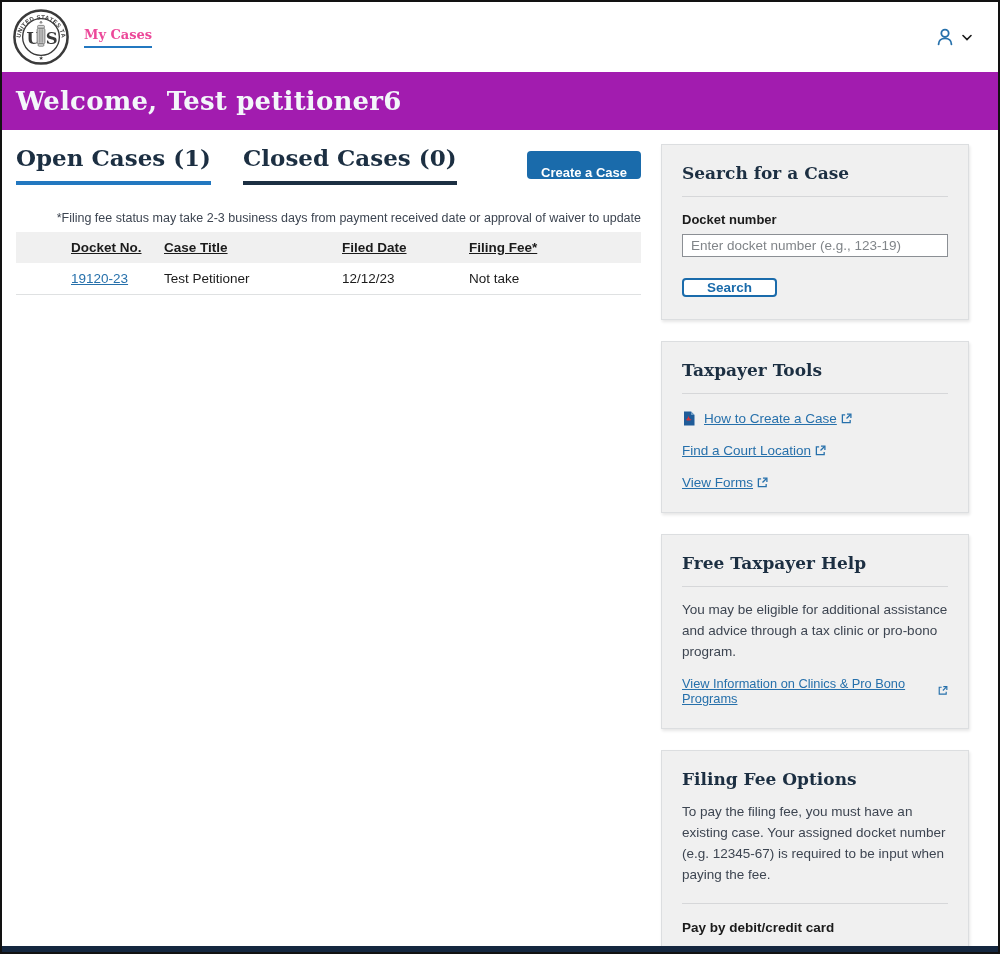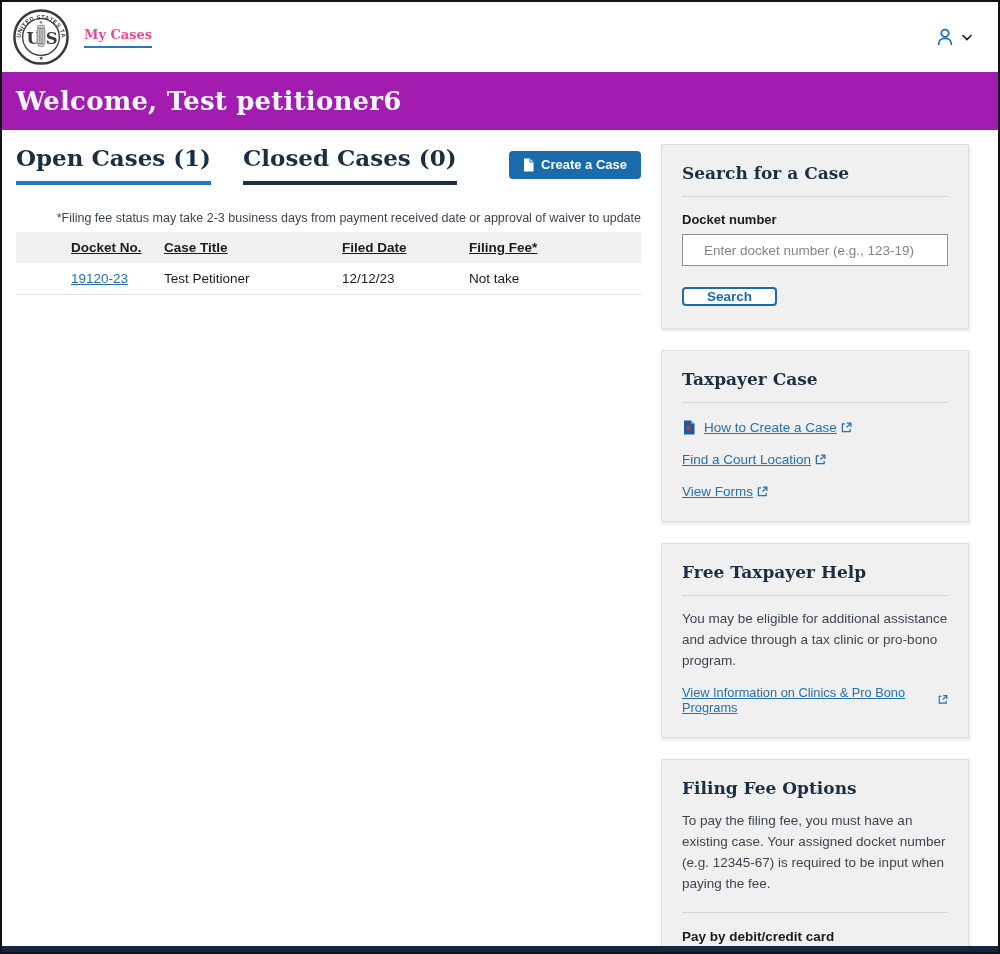--- a/index.html
+++ b/index.html
@@ -26,38 +26,38 @@
   .col-right { flex:0 0 308px; }
   
   .tabs-row { display:flex; align-items:center; }
   .tabs { display:flex; gap:32px; }
   .tab { font-family:"DejaVu Serif", serif; font-size:23px; font-weight:600; color:#1c2f42;
     padding-bottom:10px; border-bottom:4px solid transparent; cursor:pointer; white-space:nowrap; }
   .tab.active { border-bottom-color:#2378c0; }
   .tab.inactive { border-bottom-color:#1c2f42; }
   .create-case-btn { margin-left:auto; background:#1a6bab; color:#fff; border:none; border-radius:4px;
     font-family:"Liberation Sans", sans-serif; font-size:13px; font-weight:700; padding:7px 14px;
-    display:flex; align-items:center; gap:7px; cursor:pointer; height:28px; }
+    display:flex; align-items:center; gap:7px; cursor:pointer; height:28px;flex-direction:column; }
   
   .fee-note { margin-top:26px; text-align:right; font-size:12.5px; color:#3d4551; }
   table.cases { width:100%; border-collapse:collapse; margin-top:7px; font-size:13.5px; color:#1b1b1b; }
   table.cases thead th { background:#f0f0f0; text-align:left; font-weight:700; padding:8px 10px;text-decoration:underline; }
   table.cases tbody td { padding:8px 10px; border-bottom:1px solid #dfe1e2; background:#fff; }
   th.c1, td.c1 { width:138px; padding-left:55px !important; }
   th.c2, td.c2 { width:178px; }
   th.c3, td.c3 { width:127px; }
   a.docket-link { color:#2670ab; text-decoration:underline; cursor:pointer; }
   
   .card { background:#f0f0f0; border:1px solid #dcdee0; box-shadow:1px 2px 3px rgba(0,0,0,.10);
     padding:18px 20px 22px 20px; margin-bottom:21px; }
   .card h2 { font-family:"DejaVu Serif", serif; font-size:17px; font-weight:700; color:#1c2f42; }
   .card hr { border:none; border-top:1px solid #d6d7d9; margin:13px 0 0 0; }
   .field-label { font-size:13px; font-weight:700; color:#1b1b1b; margin-top:15px; }
-  .docket-input { width:100%; height:32px; margin-top:7px; border:1px solid #8b8f94; background:#fff;
-    padding:0 21px; font-size:13.5px; font-family:"Liberation Sans", sans-serif; color:#1b1b1b; }
+  .docket-input { width:100%; height:23px; margin-top:7px; border:1px solid #8b8f94; background:#fff;
+    padding:0 8px; font-size:13.5px; font-family:"Liberation Sans", sans-serif; color:#1b1b1b; }
   .docket-input::placeholder { color:#818589; }
   .btn-outline { margin-top:21px; background:#fff; color:#1a6bab; border:2px solid #1a6bab; border-radius:4px;
     font-size:13.5px; font-weight:700; padding:0 23px; cursor:pointer; }
   .tool-link-row { display:flex; align-items:center; gap:8px; margin-top:17px; }
   .side-link { color:#2670ab; font-size:13.5px; text-decoration:underline; cursor:pointer;
     display:inline-flex; align-items:center; gap:4px; }
   .card p.body-text { font-size:13.5px; color:#3d4551; line-height:1.55; margin-top:13px; }
   .sub-heading { font-size:13.5px; font-weight:700; color:#1b1b1b; margin-top:16px; }
   
   .footer-bar { position:absolute; left:0; right:0; bottom:0; height:6px; background:#15273f; }
@@ -150,21 +150,21 @@
 
       <div class="card">
         <h2>Search for a Case</h2>
         <hr>
         <div class="field-label">Docket number</div>
         <input class="docket-input" type="text" placeholder="Enter docket number (e.g., 123-19)" style="">
         <button class="btn-outline">Search</button>
       </div>
 
       <div class="card">
-        <h2>Taxpayer Case</h2>
+        <h2>Taxpayer Tools</h2>
         <hr>
         <div class="tool-link-row">
           <svg width="14" height="15" viewBox="0 0 14 15">
             <path d="M2 0.5 h7 l3.5 3.5 v10.5 h-10.5 z" fill="#1f5c99"></path>
             <path d="M9 0.5 v3.5 h3.5 z" fill="#6f9cc4"></path>
             <path d="M4 9 c1.5 0.8 4 0.8 5.5 -0.3 c-1.8 -0.4 -3 -2.6 -2.7 -4.2 c-0.7 1.5 -1.5 3.4 -2.8 4.5 z" fill="#d0343a"></path>
           </svg>
           <a class="side-link">
             <span>How to Create a Case</span>
             <svg width="11" height="11" viewBox="0 0 12 12">

